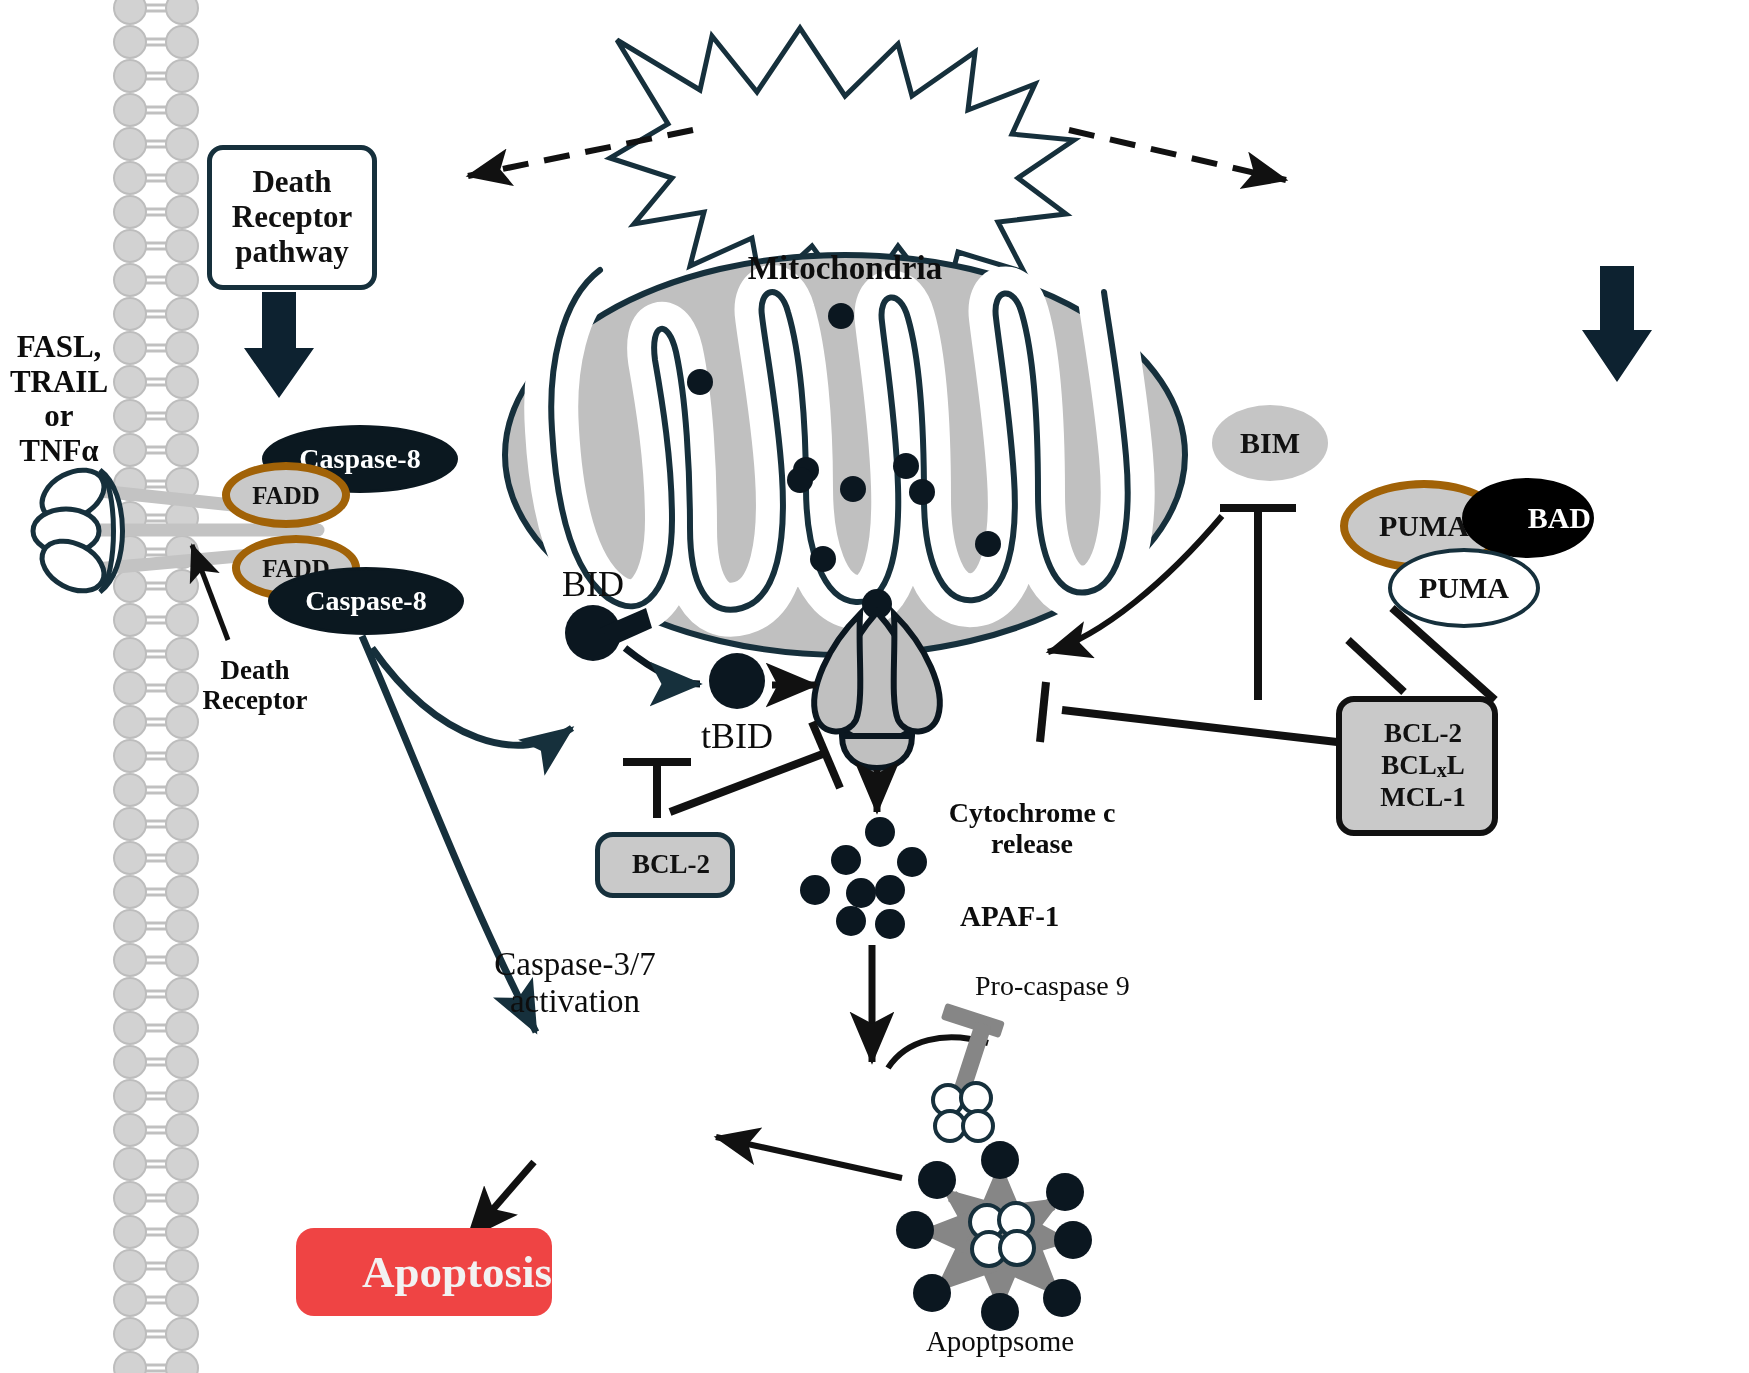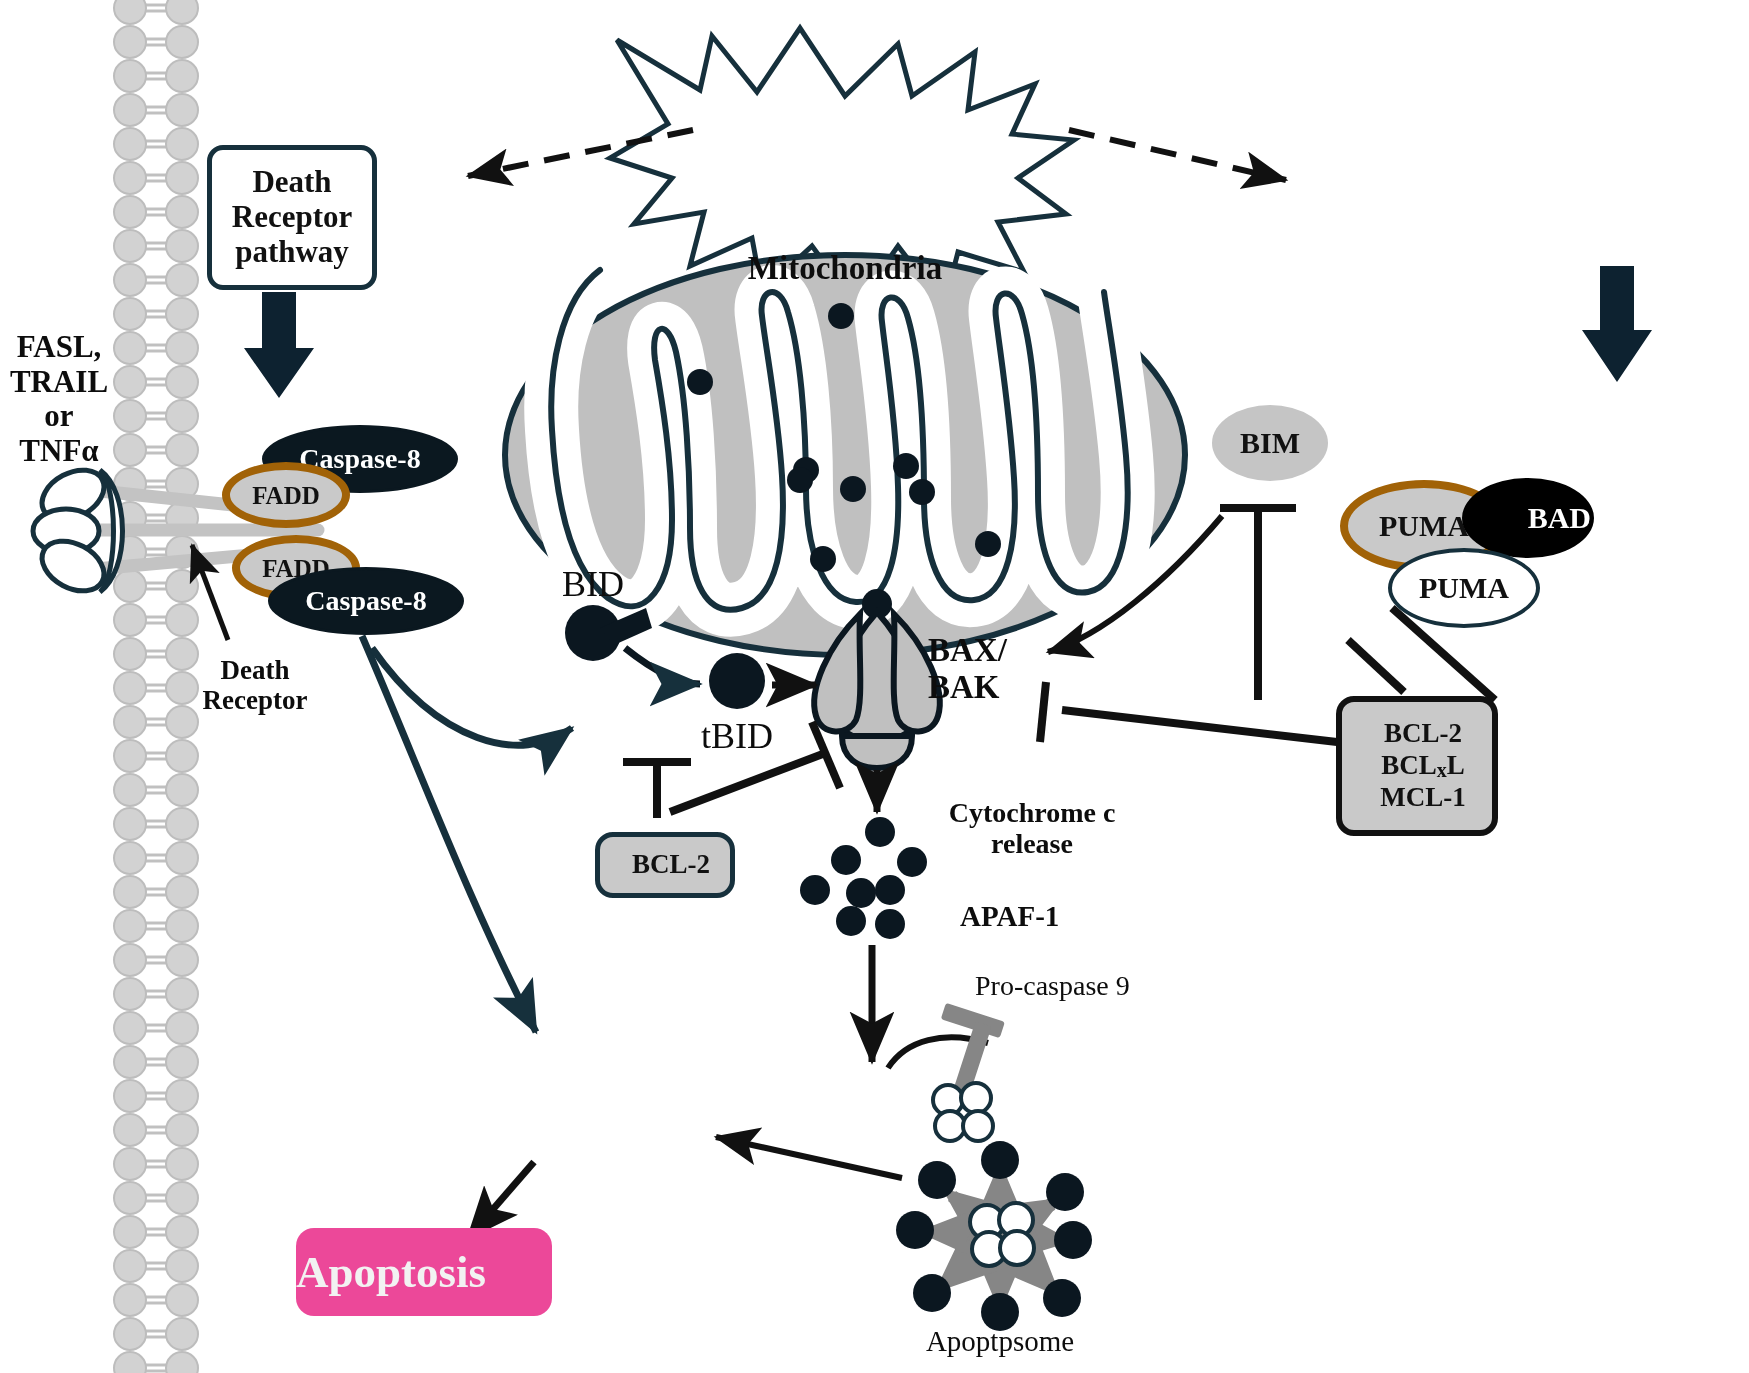--- a/index.html
+++ b/index.html
@@ -12,22 +12,22 @@
   
   .pbox{position:absolute;border:5px solid #16303c;border-radius:16px;background:#fff;
         display:flex;align-items:center;justify-content:center;text-align:center;
         font-weight:700;color:#111;line-height:1.12;}
   
   .gbox{position:absolute;border:6px solid #111;border-radius:18px;background:#c9c9c9;
         display:flex;align-items:center;justify-content:center;text-align:center;
         font-weight:700;color:#111;line-height:1.18;padding-left:12px;}
   .gbox.navy{border-color:#16303c;border-width:5px;}
   
-  .kbox{position:absolute;background:#ec4899;border-radius:18px;
-        display:flex;align-items:center;justify-content:flex-start;
+  .kbox{position:absolute;background:#ef4444;border-radius:18px;
+        display:flex;align-items:center;justify-content:flex-end;
         color:#f2f2f2;font-weight:700;}
   
   .chip{position:absolute;border-radius:50%;display:flex;align-items:center;
         justify-content:center;text-align:center;font-weight:700;line-height:1;}
   .chip.grey{background:#c9c9c9;border:8px solid #a16207;color:#111;}
   .chip.greynb{background:#c5c5c5;border:none;color:#111;}
   .chip.dark{background:#0b1820;border:3px solid #0b1820;color:#fff;}
   .chip.black{background:#000;border:3px solid #000;color:#fff;justify-content:flex-end;}
   .chip.white{background:#fff;border:4px solid #16303c;color:#111;}
   .sub{font-size:0.74em;vertical-align:baseline;position:relative;top:0.13em;}
@@ -464,32 +464,32 @@
 
   <div class="lbl bold" style="left:700px;top:250px;width:290px;font-size:33px;">Mitochondria</div>
 
   <div class="lbl" style="left:518px;top:564px;width:150px;font-size:36px;text-align:center;">BID</div>
   <div class="lbl" style="left:662px;top:716px;width:150px;font-size:36px;">tBID</div>
 
   <div class="gbox navy" style="left:595px;top:832px;width:118px;height:56px;font-size:27px;">
     <span>BCL-2</span>
   </div>
 
-  <div class="lbl bold" style="left:928px;top:632px;width:130px;font-size:33px;text-align:left;">BAX/
-BAK</div>
 
   <div class="lbl bold" style="left:922px;top:797px;width:220px;font-size:28px;">Cytochrome c
 release</div>
 
   <div class="lbl bold" style="left:960px;top:900px;width:160px;font-size:29px;text-align:left;">APAF-1</div>
 
   <div class="lbl" style="left:975px;top:970px;width:220px;font-size:28px;text-align:left;">Pro-caspase 9</div>
 
   <div class="lbl" style="left:880px;top:1325px;width:240px;font-size:29px;">Apoptpsome</div>
 
+  <div class="lbl" style="left:460px;top:946px;width:230px;font-size:33px;">Caspase-3/7
+activation</div>
 
   <div class="kbox" style="left:296px;top:1228px;width:256px;height:88px;font-size:45px;">
     <span>Apoptosis</span>
   </div>
 
   <div class="chip greynb" style="left:1212px;top:405px;width:116px;height:76px;font-size:30px;">
     <span>BIM</span>
   </div>
 
   <div class="chip grey" style="left:1340px;top:480px;width:152px;height:76px;font-size:30px;">

